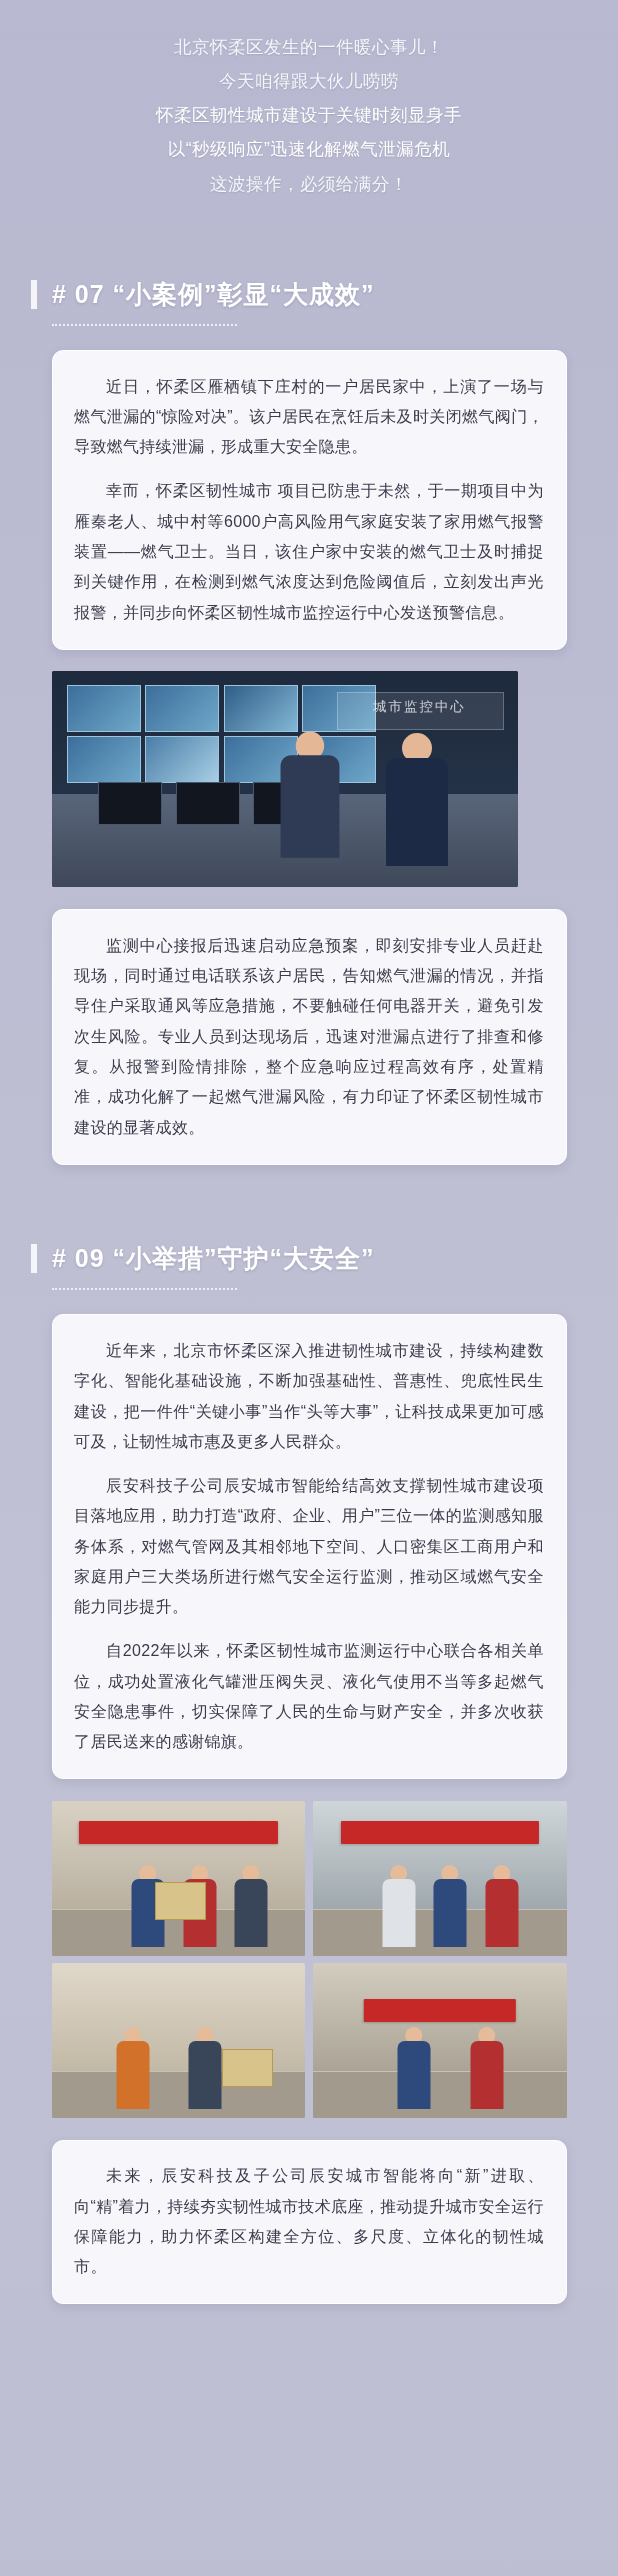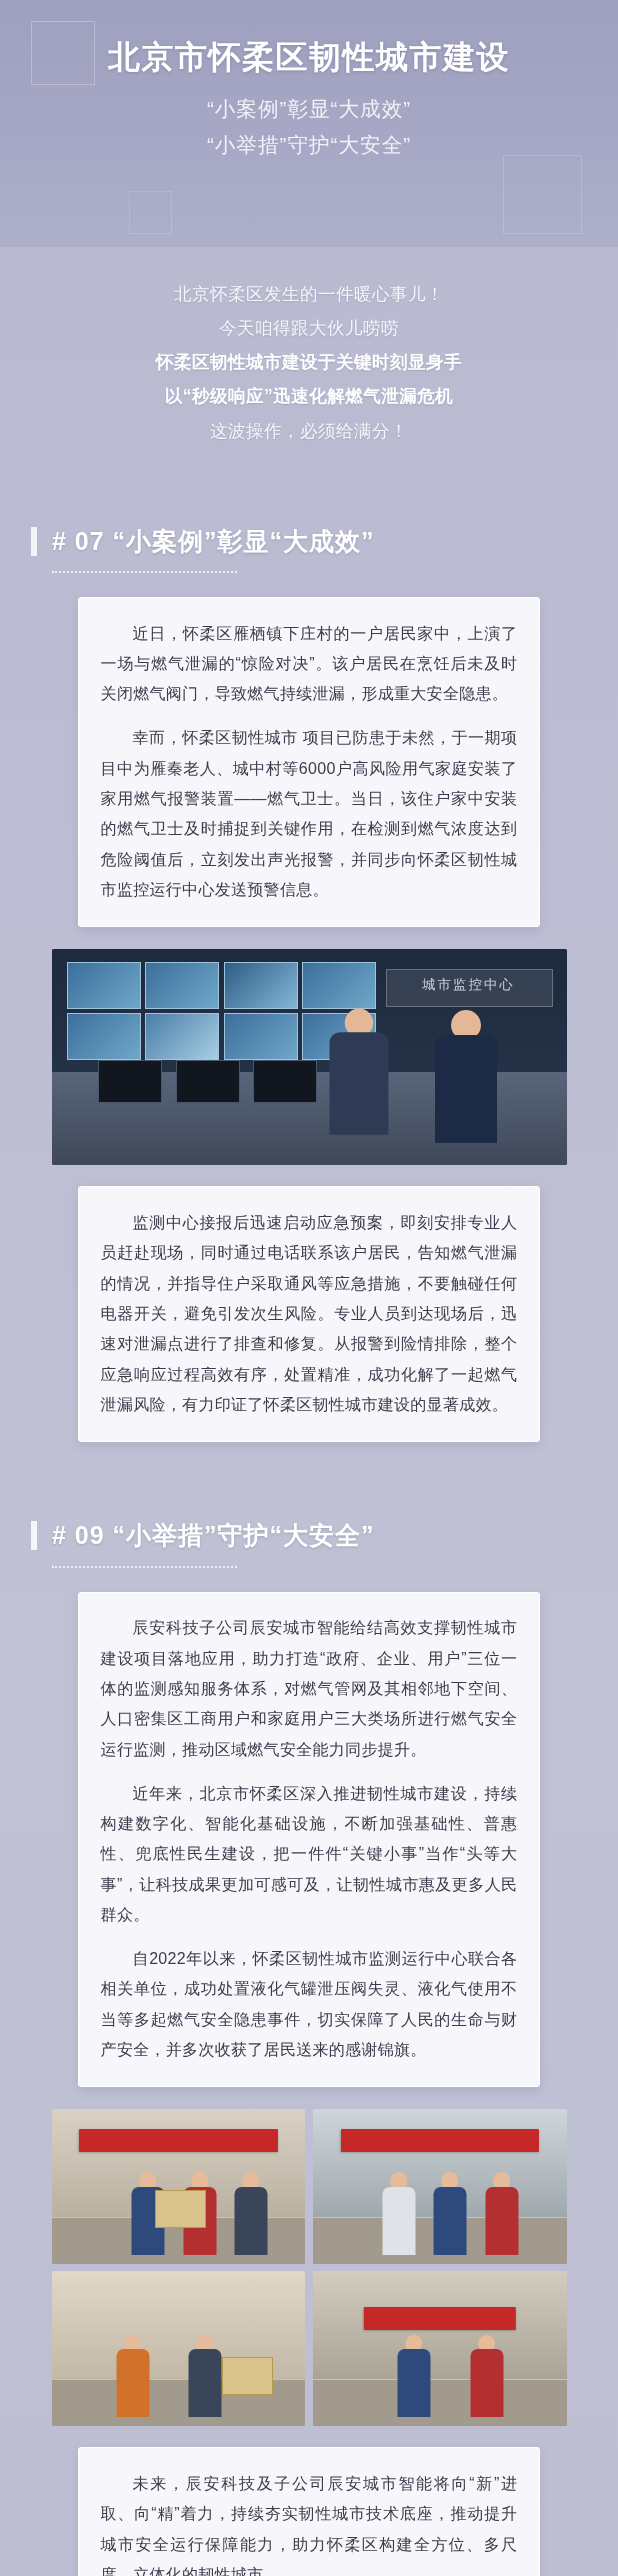--- a/index.html
+++ b/index.html
@@ -68,21 +68,21 @@
     margin: 30px auto 0;
     width: 515px;
     text-align: center;
     color: #f6f6fa;
     font-size: 17.5px;
     line-height: 1.95;
     letter-spacing: 0.5px;
     text-shadow: 0 0.5px 1.5px rgba(70,70,100,0.18);
   }
   .intro .strong {
-    font-weight: bold;
+    font-weight: normal;
     color: #ffffff;
   }
 
   
   .section-head {
     margin: 77px 0 0 52px;
     position: relative;
   }
   .section-head .bar {
     position: absolute;
@@ -102,24 +102,24 @@
   }
   .dotline {
     margin: 13.4px 0 0 52px;
     width: 185px;
     border-top: 2.6px dotted rgba(255,255,255,0.75);
   }
 
   
   .card {
     margin: 24px auto 0;
-    width: 462px;
+    width: 515px;
     background: #f7f7fb;
     border: 1.5px solid #ffffff;
-    border-radius: 3px;
+    border-radius: 11px;
     box-shadow: 0 3.1px 9.3px rgba(90,90,130,0.15);
     padding: 20.6px 21.6px;
     box-sizing: border-box;
   }
   .card p {
     margin: 0 0 13.4px 0;
     font-size: 16px;
     line-height: 1.9;
     color: #3b3b4c;
     text-align: justify;
@@ -127,21 +127,21 @@
     letter-spacing: 0.3px;
   }
   .card p:last-child { margin-bottom: 0; }
 
   
   .photo-block {
     margin: 21.6px auto 0;
     width: 515px;
   }
   .photo {
-    width: 515px;
+    width: 466px;
     height: 216px;
     border-radius: 2.1px;
     overflow: hidden;
     position: relative;
     background: #2b3342;
   }
   
   .mon-wall {
     position: absolute; left: 0; top: 0; right: 0; height: 129px;
     background: linear-gradient(180deg, #1e2a3d 0%, #243247 100%);
@@ -226,30 +226,20 @@
   .cert {
     position: absolute; width: 49px; height: 36px; background: #d8c48a;
     border: 1.5px solid #b89a4e;
   }
 </style>
 </head>
 <body>
 
 <div class="page">
 
-  <div class="header">
-    <div class="header-deco deco-1"></div>
-    <div class="header-deco deco-2"></div>
-    <div class="header-deco deco-3"></div>
-    <div class="header-title-wrap">
-      <div class="header-title">北京市怀柔区韧性城市建设</div>
-      <div class="header-sub">“小案例”彰显“大成效”</div>
-      <div class="header-sub" style="margin-top:3.1px">“小举措”守护“大安全”</div>
-    </div>
-  </div>
 
   <div class="intro">
     <div>北京怀柔区发生的一件暖心事儿！</div>
     <div>今天咱得跟大伙儿唠唠</div>
     <div class="strong">怀柔区韧性城市建设于关键时刻显身手</div>
     <div class="strong">以“秒级响应”迅速化解燃气泄漏危机</div>
     <div>这波操作，必须给满分！</div>
   </div>
 
   <div class="section-head">
@@ -299,22 +289,22 @@
     <p>监测中心接报后迅速启动应急预案，即刻安排专业人员赶赴现场，同时通过电话联系该户居民，告知燃气泄漏的情况，并指导住户采取通风等应急措施，不要触碰任何电器开关，避免引发次生风险。专业人员到达现场后，迅速对泄漏点进行了排查和修复。从报警到险情排除，整个应急响应过程高效有序，处置精准，成功化解了一起燃气泄漏风险，有力印证了怀柔区韧性城市建设的显著成效。</p>
   </div>
 
   <div class="section-head">
     <div class="bar"></div>
     <div class="txt"># 09 “小举措”守护“大安全”</div>
   </div>
   <div class="dotline"></div>
 
   <div class="card">
+    <p>近年来，北京市怀柔区深入推进韧性城市建设，持续构建数字化、智能化基础设施，不断加强基础性、普惠性、兜底性民生建设，把一件件“关键小事”当作“头等大事”，让科技成果更加可感可及，让韧性城市惠及更多人民群众。</p>
     <p>辰安科技子公司辰安城市智能给结高效支撑韧性城市建设项目落地应用，助力打造“政府、企业、用户”三位一体的监测感知服务体系，对燃气管网及其相邻地下空间、人口密集区工商用户和家庭用户三大类场所进行燃气安全运行监测，推动区域燃气安全能力同步提升。</p>
-    <p>近年来，北京市怀柔区深入推进韧性城市建设，持续构建数字化、智能化基础设施，不断加强基础性、普惠性、兜底性民生建设，把一件件“关键小事”当作“头等大事”，让科技成果更加可感可及，让韧性城市惠及更多人民群众。</p>
     <p>自2022年以来，怀柔区韧性城市监测运行中心联合各相关单位，成功处置液化气罐泄压阀失灵、液化气使用不当等多起燃气安全隐患事件，切实保障了人民的生命与财产安全，并多次收获了居民送来的感谢锦旗。</p>
   </div>
 
   <div class="photo-grid">
     <div class="gphoto gp1">
       <div class="gp-wall"></div>
       <div class="gp-floor"></div>
       <div class="banner-red"></div>
       <div class="fig blue" style="left:77px">
           <div class="h"></div>

